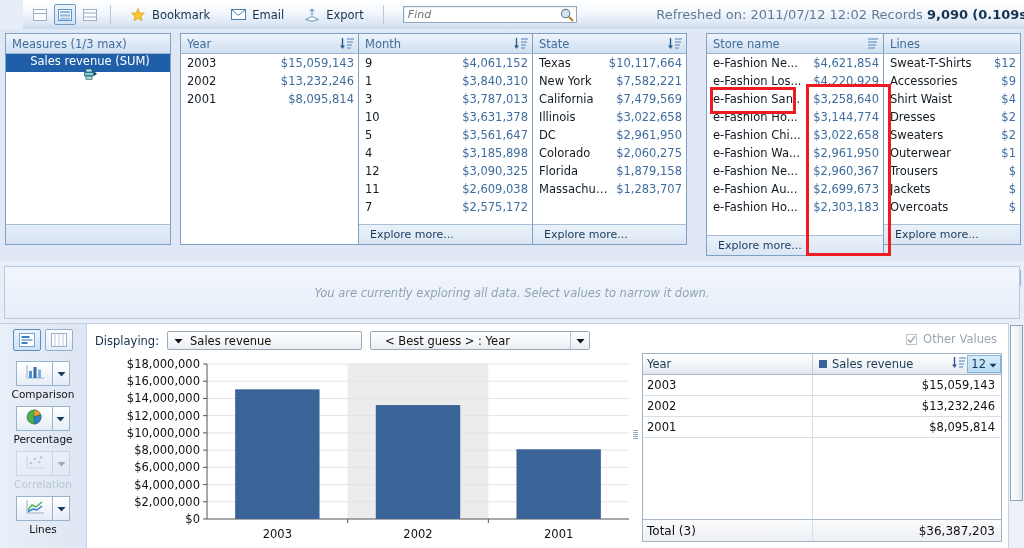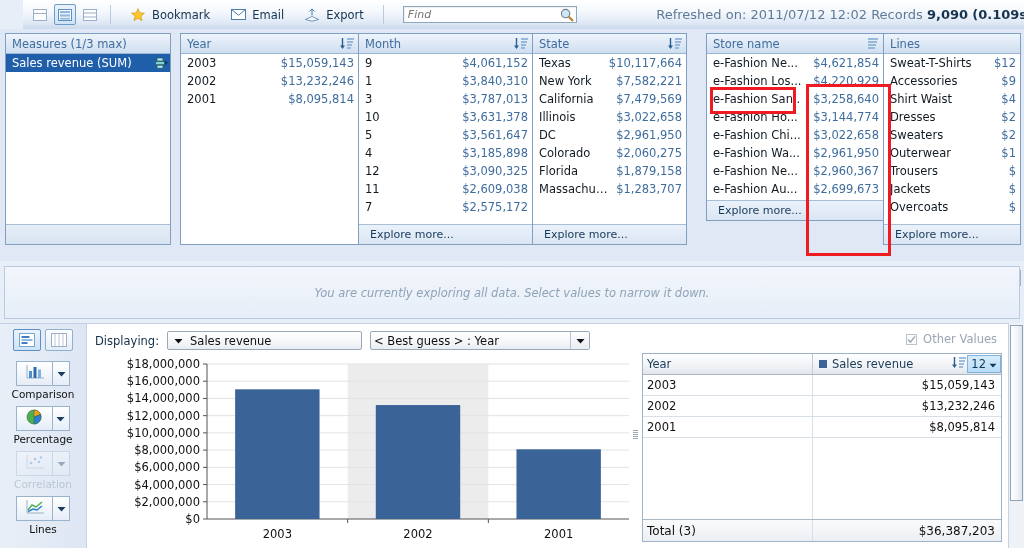--- a/index.html
+++ b/index.html
@@ -75,31 +75,31 @@
   }
   .frow .lbl{flex:1;color:#111a22;overflow:hidden;text-overflow:ellipsis;}
   .frow .val{color:#3f6d9e;text-align:right;padding-left:6px;}
 
   
   #measures{left:5px;width:166px;height:212px;}
   #measures .panel-hd{color:#3f6d9e;}
   #measures .panel-body{background:#fff;}
   .meas-row{
     height:18px;display:flex;align-items:center;padding:0 2px 0 6px;
-    background:#1f5fa9;color:#fff;font-size:11.5px;
+    background:#1f5fa9;color:#fff;font-size:11.5px;flex-direction:column;
   }
   .meas-row .mlbl{flex:1;}
   .meas-row .mico{display:flex;align-items:center;gap:1px;}
   #measures .panel-foot{background:linear-gradient(to bottom,#e6eef8,#d7e3f1);border-top:1px solid #a8bfd6;}
 
   
   #facet-year{left:180px;width:179px;height:212px;}
   #facet-month{left:358px;width:175px;height:212px;}
   #facet-state{left:532px;width:155px;height:212px;}
-  #facet-store{left:706px;width:178px;height:188px;}
+  #facet-store{left:706px;width:178px;height:223px;}
   #facet-lines{left:883px;width:138px;height:212px;}
 
   
   .redbox{position:absolute;border:3px solid #ee1c22;z-index:40;pointer-events:none;}
   #red-store-row{left:710px;top:58px;width:80px;height:21px;}
   #red-store-vals{left:806px;top:55px;width:79px;height:166px;}
 
   
   .hscroll{
     position:absolute;left:180px;top:241px;width:841px;height:16px;
@@ -157,21 +157,21 @@
     background:#fff;
   }
   .disprow{height:25px;display:flex;align-items:center;padding:4px 0 0 8px;gap:8px;}
   .disp-label{font-size:11.5px;color:#132f49;}
   .combo{
     height:19px;box-sizing:border-box;border:1px solid #9aa9b8;border-radius:2px;
     background:linear-gradient(to bottom,#ffffff,#f2f5f8 70%,#e7ecf2);
     display:flex;align-items:center;font-size:11.5px;color:#101010;cursor:pointer;
   }
   #combo-measure{width:195px;padding-left:6px;gap:7px;}
-  #combo-dim{width:220px;padding-left:3px;justify-content:space-between;}
+  #combo-dim{width:220px;padding-left:14px;justify-content:space-between;}
   .cb-arrow{display:flex;align-items:center;justify-content:center;}
   #combo-dim .cb-arrow{width:18px;height:100%;border-left:1px solid #b6c3d0;
     background:linear-gradient(to bottom,#fdfefe,#e9eef4);}
   .chartbox{position:absolute;left:0;top:32px;width:552px;height:193px;}
 
   .rightpane{
     position:absolute;left:639px;top:0;width:374px;height:271px;
     background:#fff;
   }
   .otherrow{height:30px;display:flex;align-items:center;justify-content:flex-end;padding-right:16px;gap:6px;}

